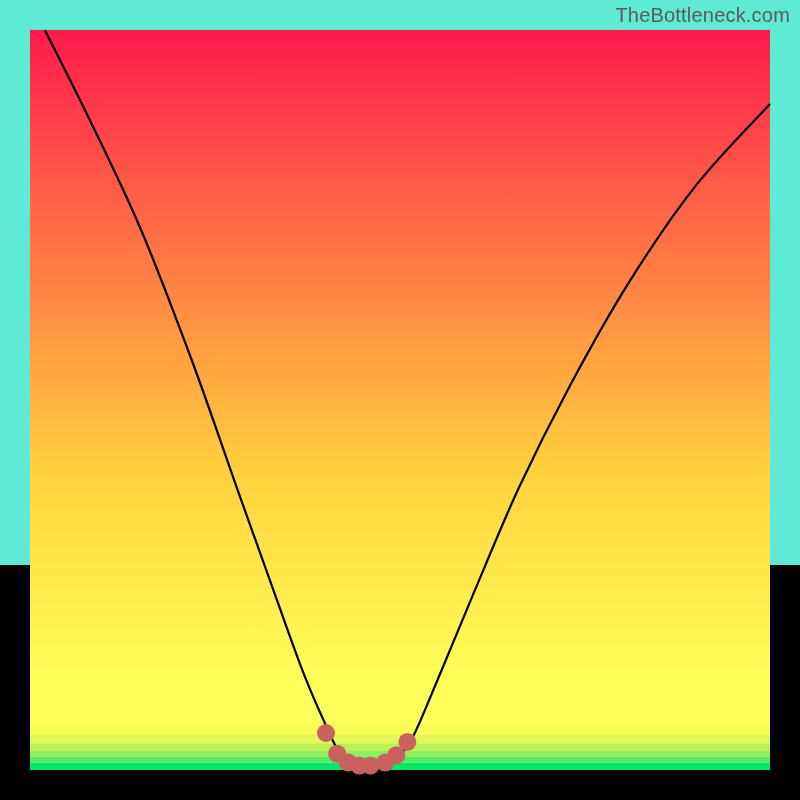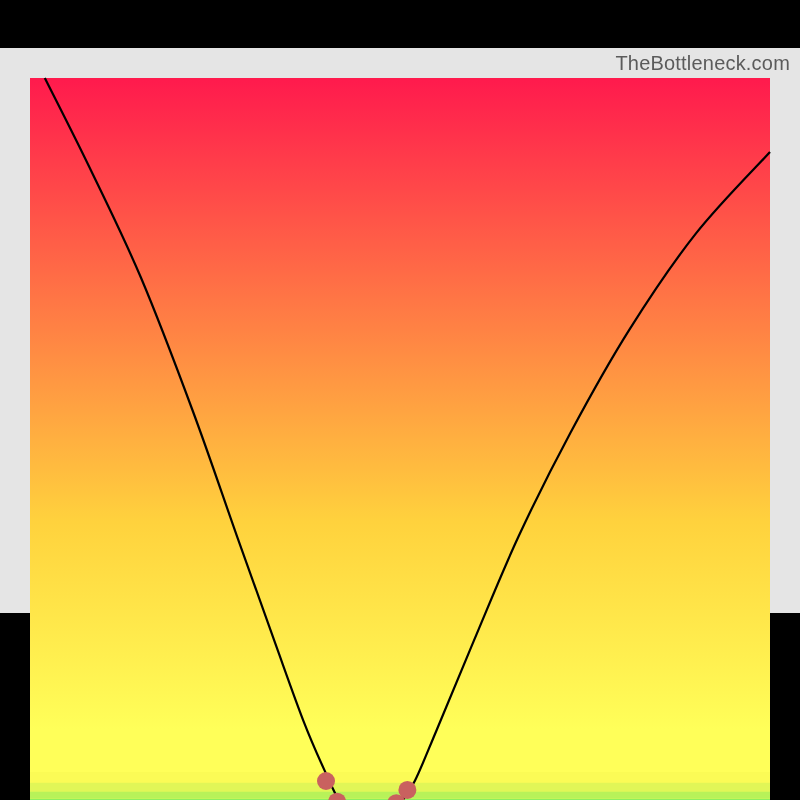--- a/index.html
+++ b/index.html
@@ -8,22 +8,21 @@
     width: 800px;
     height: 800px;
     background: #000;
     font-family: Arial, Helvetica, sans-serif;
     overflow: hidden;
   }
   .stage {
     position: relative;
     width: 800px;
     height: 565px;
-    background: #e5e5e5;
-    margin-top: 48px;
+    background: #5eead4;
   }
   .attribution {
     position: absolute;
     top: 4px;
     right: 10px;
     color: #5b5b5b;
     font-size: 20px;
     font-weight: 500;
     letter-spacing: 0.2px;
     user-select: none;

